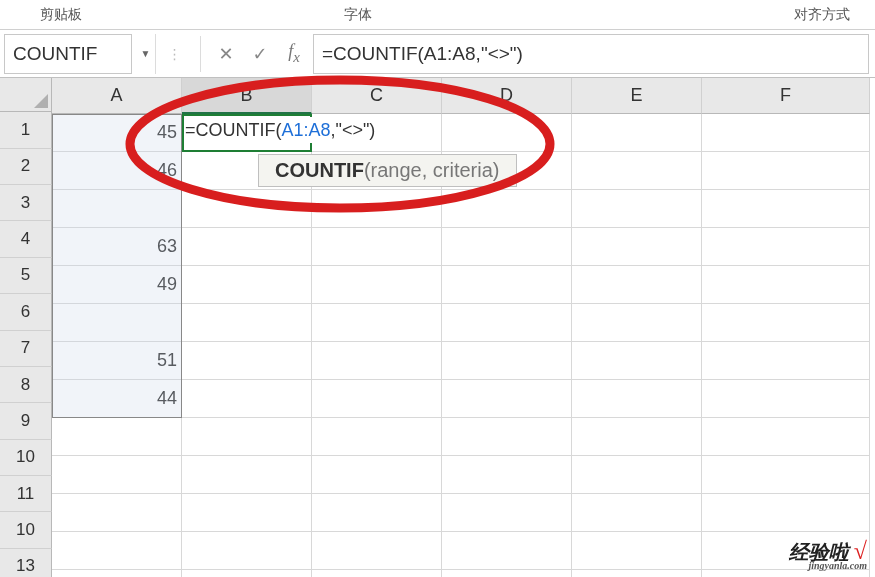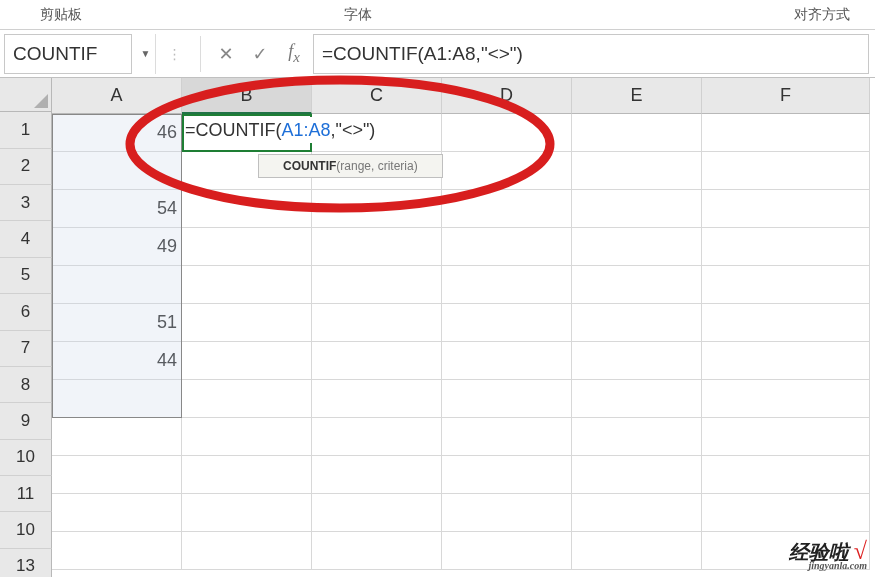--- a/index.html
+++ b/index.html
@@ -204,22 +204,22 @@
       line-height: 1;
     }
     .formula-overlay .ref { color: #1e6fd8; }
     
     .tooltip {
       position: absolute;
       left: 206px;
       top: 40px;
       background: #f4f4f0;
       border: 1px solid #bfbfbf;
-      padding: 4px 24px;
-      font-size: 12px;
+      padding: 4px 16px;
+      font-size: 20px;
       color: #777;
       z-index: 7;
       white-space: nowrap;
     }
     .tooltip b { color: #333; font-weight: bold; }
     
     .red-ellipse {
       position: absolute;
       left: 118px;
       top: 68px;
@@ -313,41 +313,49 @@
       <div class="active-cell-border"></div>
 
       <div class="formula-overlay">
         <span>=COUNTIF(</span><span class="ref">A1:A8</span><span>,"&lt;&gt;")</span>
       </div>
 
       <div class="tooltip">
         <b>COUNTIF</b><span>(range, criteria)</span>
       </div>
 
+      <div class="grid-row">
+        <div class="cell num col-A">45</div>
+        <div class="cell col-B"></div>
+        <div class="cell col-C"></div>
+        <div class="cell col-D"></div>
+        <div class="cell col-E"></div>
+        <div class="cell col-F"></div>
+      </div>
 
       <div class="grid-row">
         <div class="cell num col-A">46</div>
         <div class="cell col-B"></div>
         <div class="cell col-C"></div>
         <div class="cell col-D"></div>
         <div class="cell col-E"></div>
         <div class="cell col-F"></div>
       </div>
 
       <div class="grid-row">
         <div class="cell col-A"></div>
         <div class="cell col-B"></div>
         <div class="cell col-C"></div>
         <div class="cell col-D"></div>
         <div class="cell col-E"></div>
         <div class="cell col-F"></div>
       </div>
 
       <div class="grid-row">
-        <div class="cell num col-A">54</div>
+        <div class="cell num col-A">63</div>
         <div class="cell col-B"></div>
         <div class="cell col-C"></div>
         <div class="cell col-D"></div>
         <div class="cell col-E"></div>
         <div class="cell col-F"></div>
       </div>
 
       <div class="grid-row">
         <div class="cell num col-A">49</div>
         <div class="cell col-B"></div>

